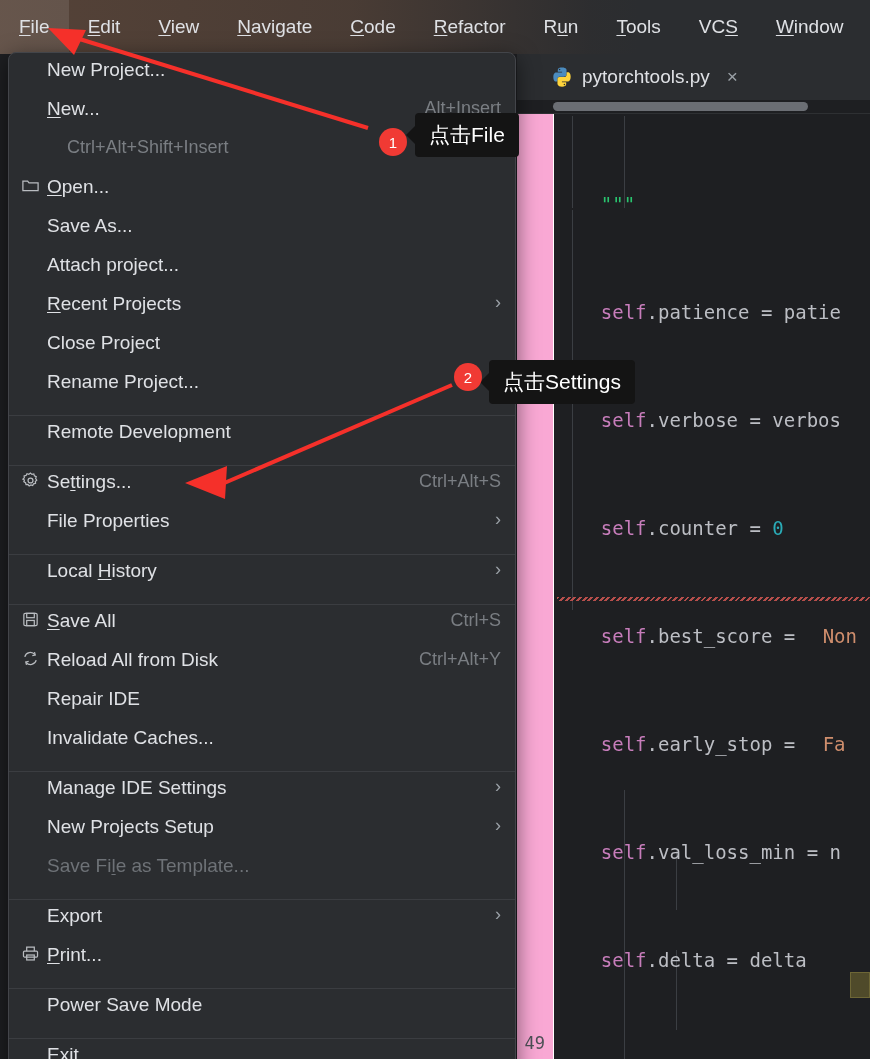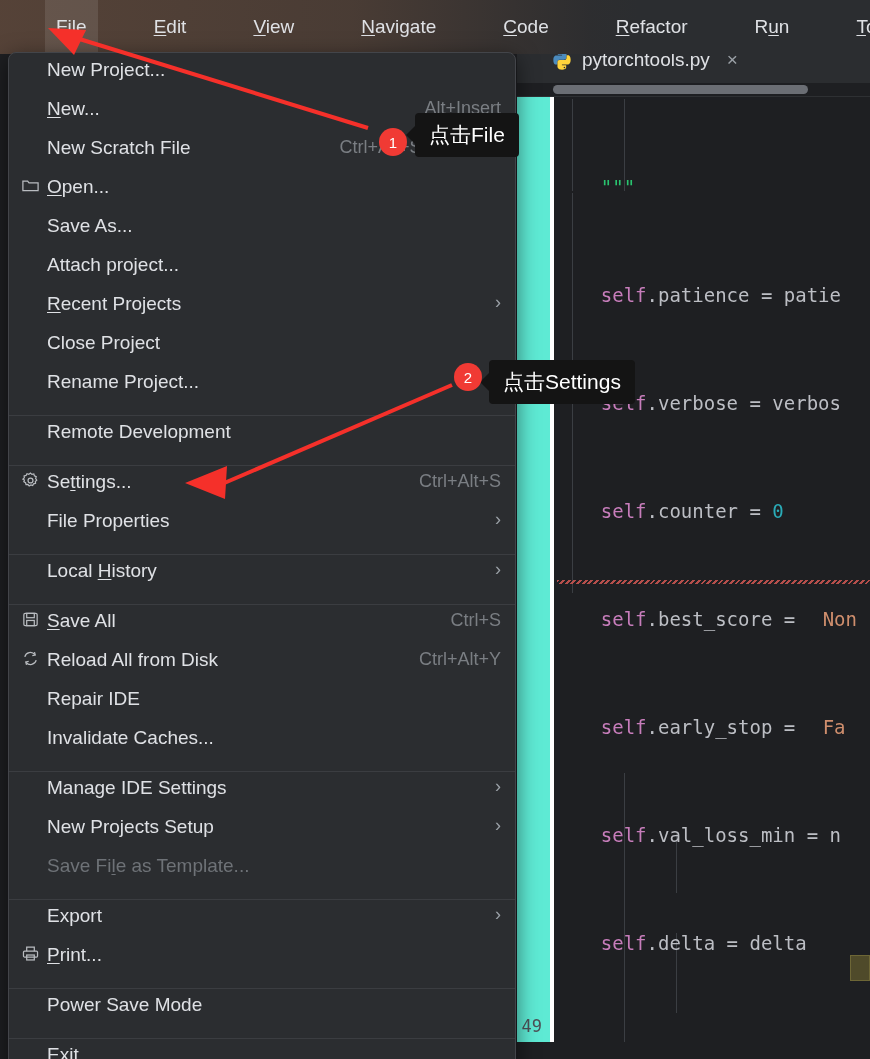--- a/index.html
+++ b/index.html
@@ -29,26 +29,25 @@
     width: 640px; height: 54px;
     background: linear-gradient(to right, rgba(120,84,62,0.55) 0%, rgba(110,78,58,0.45) 55%, rgba(60,48,42,0.12) 92%, rgba(43,45,48,0) 100%);
     pointer-events: none;
     z-index: 1;
   }
   .mi {
     position: relative;
     z-index: 2;
     height: 54px;
     display: flex; align-items: center;
-    padding: 0 11px;
+    padding: 0 19px;
     color: #dfe1e5;
     font-size: 19px;
     white-space: nowrap;
     cursor: default;
-    margin-left: 45px;
   }
   .mi.active { background: rgba(255,255,255,0.10); }
   .mi u { text-decoration: underline; text-underline-offset: 2px; }
 
   
   #filemenu {
     position: absolute;
     left: 8px; top: 52px;
     width: 508px;
     background: #2b2d30;
@@ -89,21 +88,21 @@
   }
   .msep {
     height: 1px;
     background: #3b3d41;
     margin: 5px 0;
   }
 
   
   #editor {
     position: absolute;
-    left: 517px; top: 37px;
+    left: 517px; top: 54px;
     width: 353px; height: 1005px;
     background: #1e1f22;
     overflow: hidden;
     z-index: 1;
   }
   #tabstrip {
     position: relative;
     height: 46px;
     background: #2b2d30;
     display: flex; align-items: center;
@@ -130,22 +129,22 @@
     width: 255px; height: 9px;
     background: #6b6e74; border-radius: 5px;
     z-index: 4;
   }
   #topline {
     position: absolute; left: 0; top: 13px; width: 353px; height: 1px;
     background: #2e3033;
   }
   #gutter {
     position: absolute; left: 0; top: 14px; width: 37px; height: 945px;
-    background: #5eead4;
-    border-right: 4px solid #ffffff;
+    background: #f9a8d4;
+    border-right: 1px solid #ffffff;
   }
   .gline {
     position: absolute; right: 8px;
     color: #4e5157; font-size: 17px;
     font-family: "DejaVu Sans Mono", monospace;
   }
   #codelines {
     position: absolute; left: 38px; top: 14px;
     font-family: "DejaVu Sans Mono", monospace;
     font-size: 19px;
@@ -314,21 +313,20 @@
         <span class="ico"></span>
         <span class="lbl">New Project...</span>
       </div>
       <div class="mrow">
         <span class="ico"></span>
         <span class="lbl"><u>N</u>ew...</span>
         <span class="acc">Alt+Insert</span>
       </div>
       <div class="mrow">
         <span class="ico"></span>
-        <span class="lbl">New Scratch File</span>
         <span class="acc">Ctrl+Alt+Shift+Insert</span>
       </div>
       <div class="mrow">
         <span class="ico">
           <svg width="19" height="19" viewBox="0 0 20 20" fill="none" stroke="#b9bcc0" stroke-width="1.3">
             <path d="M2 5.5h5l1.4 1.8H18v8.2H2z"></path>
           </svg>
         </span>
         <span class="lbl"><u>O</u>pen...</span>
       </div>

